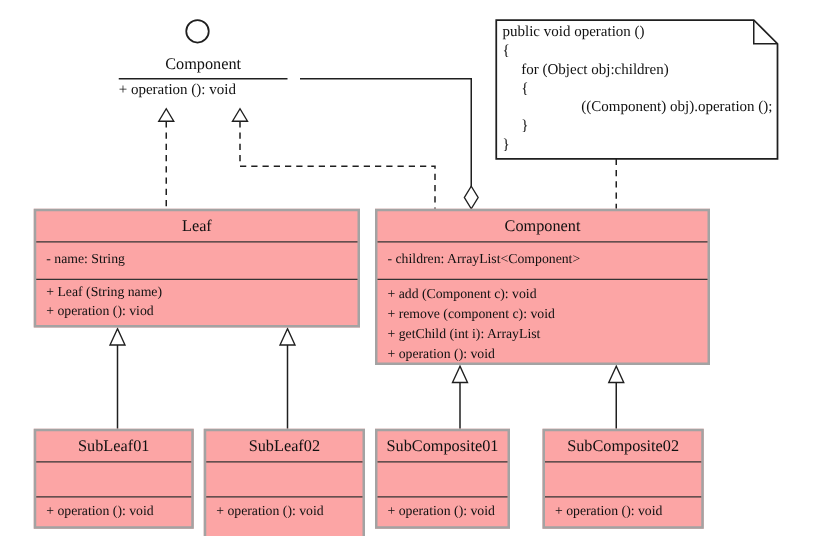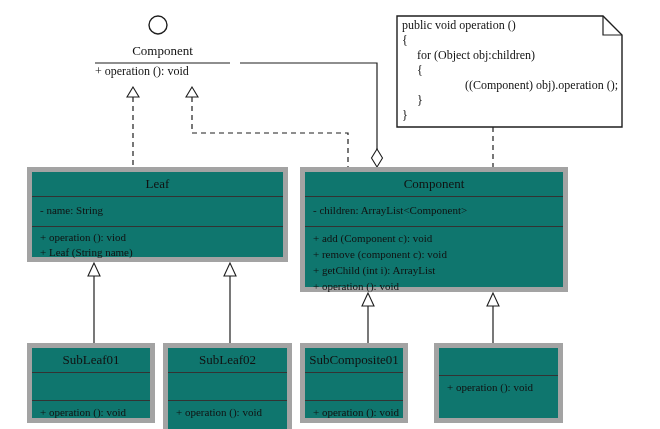--- a/index.html
+++ b/index.html
@@ -5,22 +5,22 @@
   html,body{margin:0;padding:0;background:#fff;}
   .canvas{
     position:relative;width:660px;height:429px;background:#fff;overflow:hidden;
     font-family:"Liberation Serif","DejaVu Serif",serif;color:#111;
   }
   .layer{position:absolute;left:0;top:0;}
   .txt{position:absolute;white-space:nowrap;}
   .iface-name{left:95px;top:43px;width:135px;text-align:center;font-size:13px;}
   .iface-op{left:95px;top:64px;font-size:12px;}
   .cls{
-    position:absolute;box-sizing:border-box;background:#0f766e;
-    border:5px solid #a3a3a3;
+    position:absolute;box-sizing:border-box;background:#fca5a5;
+    border:2px solid #a3a3a3;
   }
   .cls-title{
     box-sizing:border-box;border-bottom:1px solid #333;text-align:center;
     font-size:13px;line-height:24px;overflow:hidden;
   }
   .cls-sec{box-sizing:border-box;border-bottom:1px solid #333;overflow:hidden;}
   .cls-sec.last{border-bottom:none;}
   .member{font-size:11px;line-height:15px;padding-left:8px;white-space:nowrap;}
   .pt6{padding-top:6px;}
   .pt4{padding-top:4px;}
@@ -81,22 +81,22 @@
     <div class="nl i1">}</div>
     <div class="nl">}</div>
   </div>
 
   <div class="cls" style="left:27px;top:167px;width:261px;height:95px">
     <div class="cls-title" style="height:25px">Leaf</div>
     <div class="cls-sec pt6" style="height:30px">
       <div class="member">- name: String</div>
     </div>
     <div class="cls-sec last pt3" style="height:38px">
+      <div class="member">+ Leaf (String name)</div>
       <div class="member">+ operation (): viod</div>
-      <div class="member">+ Leaf (String name)</div>
     </div>
   </div>
 
   <div class="cls" style="left:300px;top:167px;width:268px;height:125px">
     <div class="cls-title" style="height:25px">Component</div>
     <div class="cls-sec pt6" style="height:30px">
       <div class="member">- children: ArrayList&lt;Component&gt;</div>
     </div>
     <div class="cls-sec last pt3" style="height:68px">
       <div class="member comp-member">+ add (Component c): void</div>
@@ -124,19 +124,20 @@
 
   <div class="cls" style="left:300px;top:343px;width:108px;height:80px">
     <div class="cls-title" style="height:25px">SubComposite01</div>
     <div class="cls-sec" style="height:28px"></div>
     <div class="cls-sec last pt4" style="height:25px">
       <div class="member">+ operation (): void</div>
     </div>
   </div>
 
   <div class="cls" style="left:434px;top:343px;width:129px;height:80px">
+    <div class="cls-title" style="height:25px">SubComposite02</div>
     <div class="cls-sec" style="height:28px"></div>
     <div class="cls-sec last pt4" style="height:25px">
       <div class="member">+ operation (): void</div>
     </div>
   </div>
 
 </div>
 
 </body></html>

